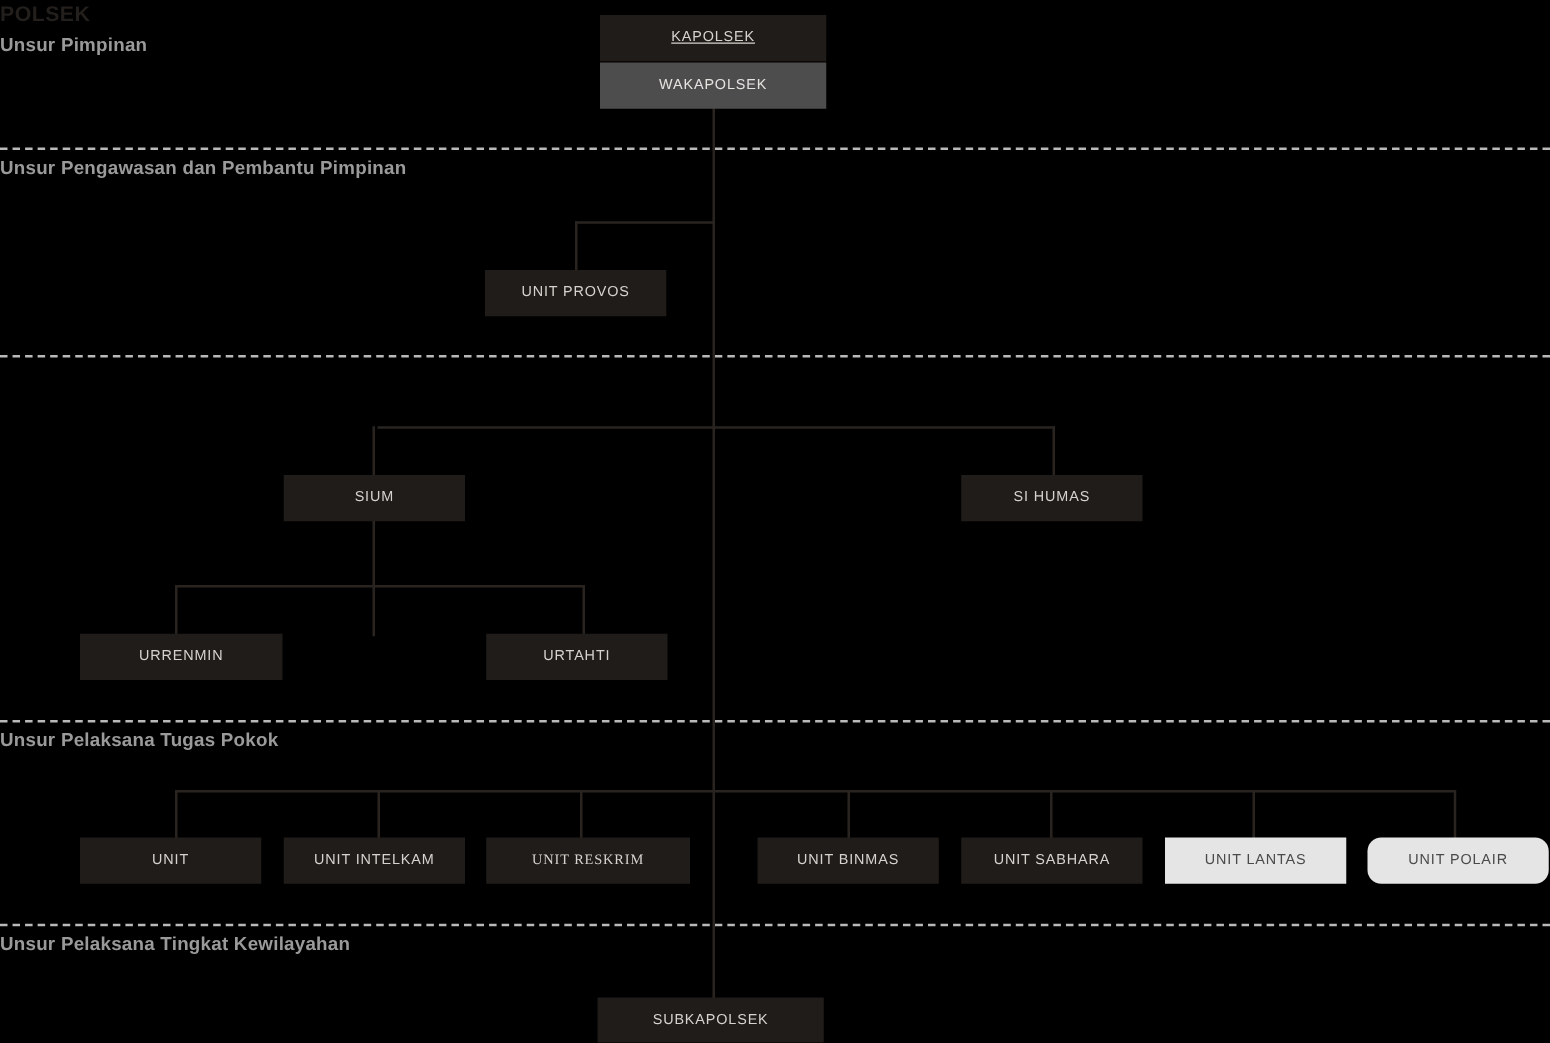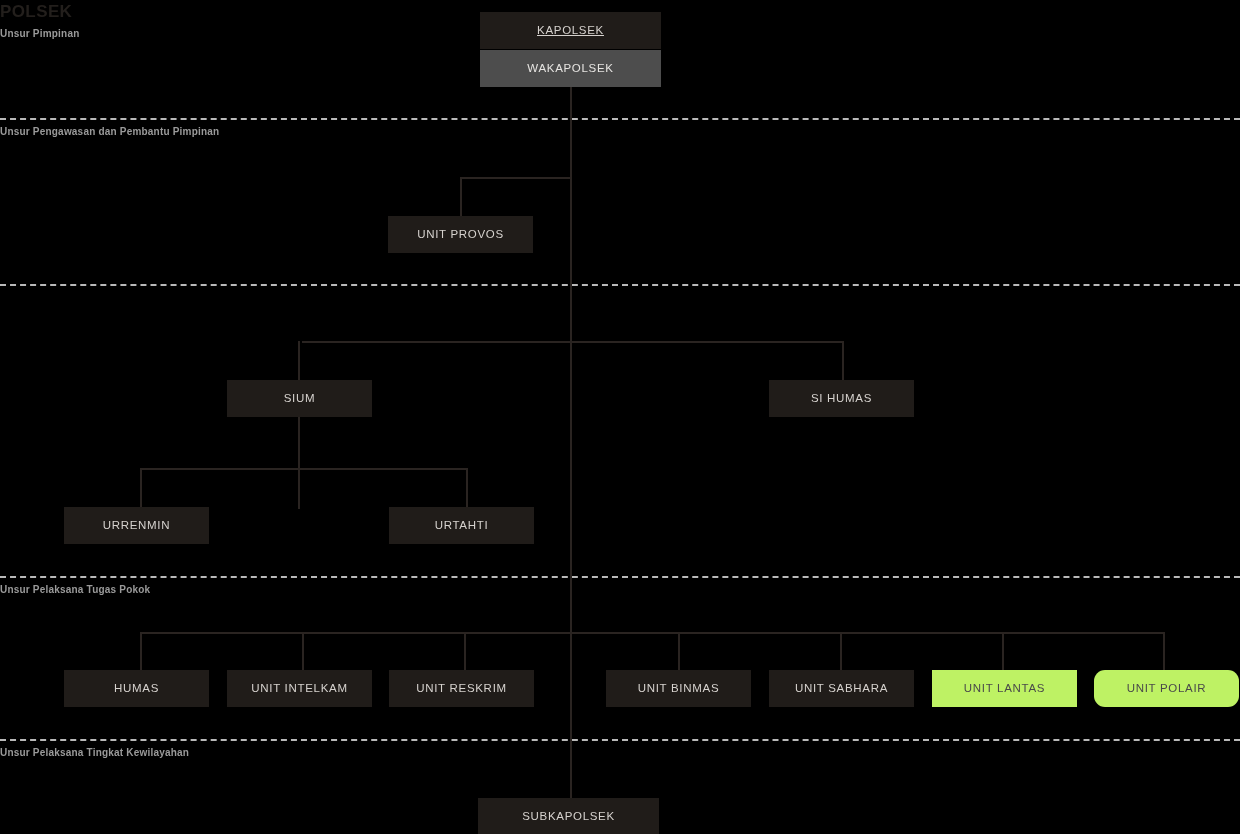--- a/index.html
+++ b/index.html
@@ -29,21 +29,21 @@
     font-size: 17px;
     font-weight: bold;
     letter-spacing: 0.4px;
     color: #231f1c;
     white-space: nowrap;
   }
 
   .section-label {
     position: absolute;
     left: 0px;
-    font-size: 10px;
+    font-size: 15px;
     font-weight: bold;
     letter-spacing: 0.2px;
     color: #9a9a9a;
     white-space: nowrap;
   }
 
   
   .divider {
     position: absolute;
     left: 0px;
@@ -65,21 +65,21 @@
   }
   .node.dark {
     background: #201c19;
     color: #d6d2ce;
   }
   .node.mid {
     background: #4d4d4d;
     color: #e6e4e1;
   }
   .node.light {
-    background: #bef264;
+    background: #e5e5e5;
     color: #4a4a4a;
   }
 
   
   .line {
     position: absolute;
     background: #2a2421;
   }
   .line.v { width: 2px; }
   .line.h { height: 2px; }
@@ -131,30 +131,30 @@
   <div class="node dark" style="left:480px; top:12px; width:181px;text-decoration:underline;">KAPOLSEK</div>
 
   <div class="node mid" style="left:480px; top:50px; width:181px;">WAKAPOLSEK</div>
 
   <div class="node dark" style="left:388px; top:216px; width:145px;">UNIT PROVOS</div>
 
   <div class="node dark" style="left:227px; top:380px; width:145px;">SIUM</div>
 
   <div class="node dark" style="left:769px; top:380px; width:145px;">SI HUMAS</div>
 
-  <div class="node dark" style="left:64px; top:507px; width:145px;">URRENMIN</div>
+  <div class="node dark" style="left:64px; top:507px; width:162px;">URRENMIN</div>
 
 
   <div class="node dark" style="left:389px; top:507px; width:145px;">URTAHTI</div>
 
-  <div class="node dark" style="left:64px; top:670px; width:145px;">HUMAS</div>
+  <div class="node dark" style="left:64px; top:670px; width:145px;">UNIT</div>
 
   <div class="node dark" style="left:227px; top:670px; width:145px;">UNIT INTELKAM</div>
 
-  <div class="node dark" style="left:389px; top:670px; width:145px;">UNIT RESKRIM</div>
+  <div class="node dark" style="left:389px; top:670px; width:163px;font-family:Liberation Serif, serif;">UNIT RESKRIM</div>
 
   <div class="node dark" style="left:606px; top:670px; width:145px;">UNIT BINMAS</div>
 
   <div class="node dark" style="left:769px; top:670px; width:145px;">UNIT SABHARA</div>
 
   <div class="node light" style="left:932px; top:670px; width:145px;">UNIT LANTAS</div>
 
   <div class="node light" style="left:1094px; top:670px; width:145px;border-radius:11px;">UNIT POLAIR</div>
 
   <div class="node dark" style="left:478px; top:798px; width:181px; height:40px; line-height:37px;">SUBKAPOLSEK</div>

